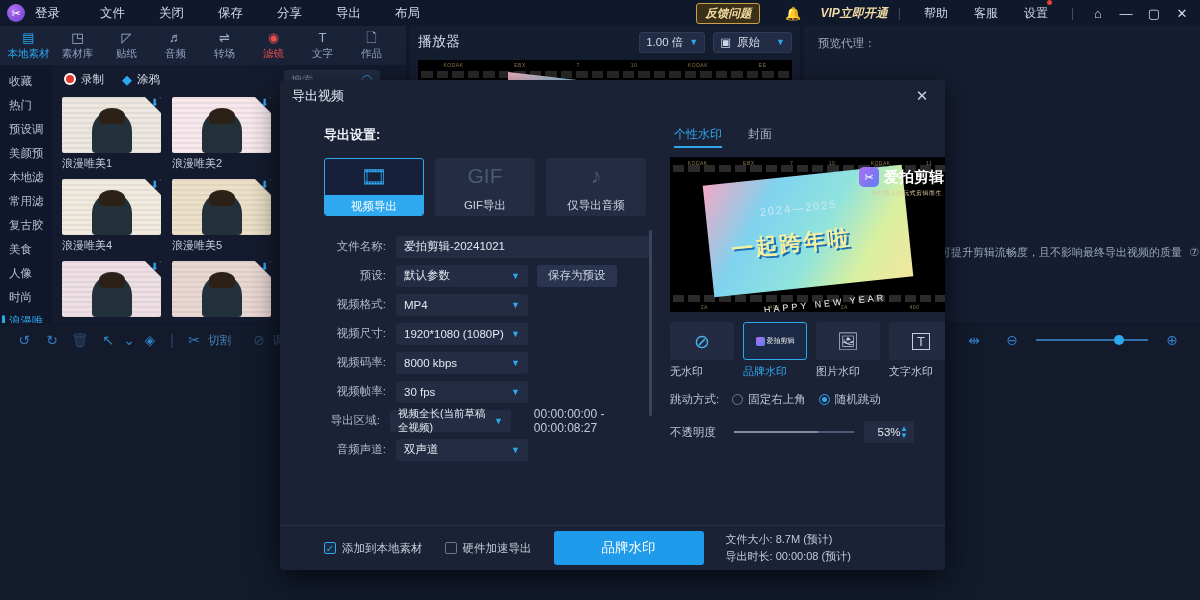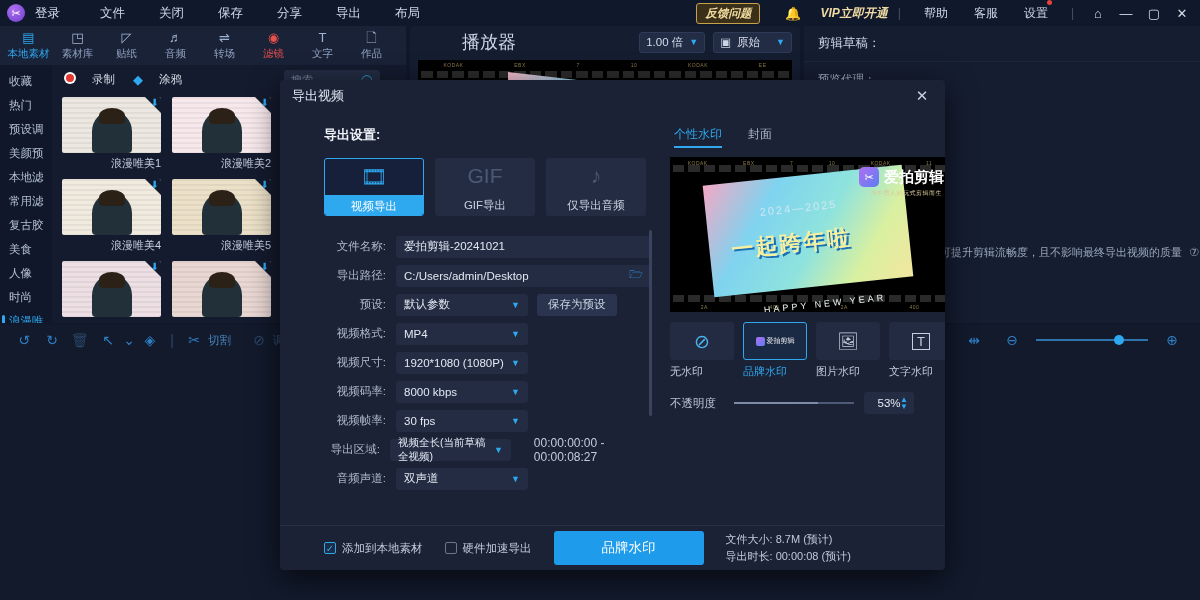--- a/index.html
+++ b/index.html
@@ -40,41 +40,41 @@
   .mtab.red, .mtab.red .ic{ color:#e8504c;}
 
   
   .leftpanel{ position:absolute; left:0; top:65px; width:406px; height:258px; background:#141b2e;}
   .sidecats{ position:absolute; left:0; top:0; width:52px; height:258px; background:#10172a; padding-top:4px; overflow:hidden;}
   .cat{ height:24px; line-height:24px; padding-left:9px; color:#b3c0d4; font-size:11.5px; white-space:nowrap;}
   .cat.active{ color:#2ea8ef;}
   .cat.active:before{ content:''; position:absolute; left:2px; width:3px;height:13px;background:#2ea8ef;border-radius:2px;margin-top:6px;}
   .panelbody{ position:absolute; left:52px; top:0; right:0; bottom:0;}
   .ptools{ height:28px; display:flex; align-items:center; gap:18px; padding-left:12px;}
-  .ptool{ display:flex;align-items:flex-start;gap:16px;color:#d5dde9;font-size:11.5px;}
+  .ptool{ display:flex;align-items:center;gap:5px;color:#d5dde9;font-size:11.5px;}
   .recdot{width:12px;height:12px;border-radius:50%;background:#fff;display:flex;align-items:center;justify-content:center;}
   .recdot i{width:8px;height:8px;border-radius:50%;background:#e03a32;display:block;}
   .grid{ display:flex; flex-wrap:wrap; gap:8px 11px; padding:4px 0 0 10px;}
   .cell{ width:99px;}
   .thumb{ width:99px; height:56px; position:relative; overflow:hidden;
     border-radius:2px; background:#e9e3dd;}
   .thumb:after{ content:''; position:absolute;right:0;top:0;border-width:0 16px 16px 0;
      border-style:solid; border-color:#141b2e #141b2e transparent transparent;}
   .dl{ position:absolute; right:2px; top:0px; color:#2ea8ef; font-size:10px; z-index:3;}
   .person{ position:absolute; left:30px; bottom:0; width:40px; height:42px;
      background:#22303a; border-radius:48% 48% 4px 4px;}
   .person:before{ content:''; position:absolute; left:7px; top:-3px; width:26px;height:16px;
      background:#2c2117; border-radius:50% 50% 20% 20%;}
   .lines{position:absolute;inset:0;background:repeating-linear-gradient(180deg,rgba(0,0,0,.05) 0 2px,transparent 2px 5px);}
-  .cap{ text-align:right; font-size:11px; color:#c6d0e0; margin-top:3px;}
+  .cap{ text-align:left; font-size:11px; color:#c6d0e0; margin-top:3px;}
 
   
   .player{ position:absolute; left:410px; top:26px; width:390px; height:297px; background:#151d31; border-radius:3px;}
   .phead{ height:32px; display:flex; align-items:center; padding:0 8px;}
-  .phead .t{ color:#cfd8e8; font-size:18px;margin-left:44px;}
+  .phead .t{ color:#cfd8e8; font-size:14px;}
   .selbox{ background:#222c45; border:1px solid #2e3a56; border-radius:3px; height:21px;
      display:flex;align-items:center; padding:0 6px; gap:6px; color:#d3dbe9; font-size:11.5px;}
   .filmstrip{ position:absolute; left:8px; top:34px; right:8px; height:34px; background:#000;}
   .perfs{position:absolute;left:0;right:0;height:7px;display:flex;gap:4px;padding:0 3px;}
   .perfs i{flex:1;background:#2a2a2a;display:block;height:100%;}
   .filmlbl{position:absolute;top:0;left:0;right:0;height:9px;color:#8d7b4a;font-size:5px;
      display:flex;justify-content:space-around;align-items:center;letter-spacing:.5px;}
   .shape{position:absolute;left:90px;top:12px;width:130px;height:20px;
      background:linear-gradient(100deg,#f5b8c8,#7fd8f3 60%,#2aa6e0);clip-path:polygon(0 0,100% 75%,0 100%);}
 
@@ -381,21 +381,20 @@
           <i></i>
           <i></i>
           <i></i>
           <i></i>
       </div>
       <div class="shape"></div>
     </div>
   </div>
 
   <div class="rightpanel">
-    <div class="rphead">剪辑草稿：</div>
     <div class="rprow">预览代理：</div>
     <div class="hint">
       <span>可提升剪辑流畅度，且不影响最终导出视频的质量</span>
       <span style="margin-left:4px;">⑦</span>
     </div>
   </div>
 
   <div class="timeline">
     <div class="tltools">
       <span class="tti">↺</span>
@@ -453,27 +452,20 @@
         </div>
         <div class="fmtarrow"></div>
 
         <div class="frow">
           <div class="flabel">文件名称:</div>
           <div class="fval wide">
             <span>爱拍剪辑-20241021</span>
           </div>
         </div>
         <div class="frow">
-          <div class="flabel">导出路径:</div>
-          <div class="fval wide">
-            <span>C:/Users/admin/Desktop</span>
-            <span class="folder">🗁</span>
-          </div>
-        </div>
-        <div class="frow">
           <div class="flabel">预设:</div>
           <div class="fval">
             <span>默认参数</span>
             <span class="cv">▼</span>
           </div>
           <div class="btn-preset">保存为预设</div>
         </div>
         <div class="frow">
           <div class="flabel">视频格式:</div>
           <div class="fval">
@@ -611,20 +603,27 @@
             <div class="wmcap">图片水印</div>
           </div>
           <div class="wm">
             <div class="wmbox" style="font-size:13px;border:0;">
               <span style="border:1px solid #c4cfe0;padding:0 4px;">T</span>
             </div>
             <div class="wmcap">文字水印</div>
           </div>
         </div>
 
+        <div class="rrow">
+          <span>跳动方式:</span>
+          <span class="radio"></span>
+          <span>固定右上角</span>
+          <span class="radio on"></span>
+          <span>随机跳动</span>
+        </div>
 
         <div class="rrow">
           <span>不透明度</span>
           <span class="slider">
               <i></i>
               <i class="sknob"></i>
             </span>
           <span class="opval">
             <span>53%</span>
             <span class="spin">▲<br>▼</span>

